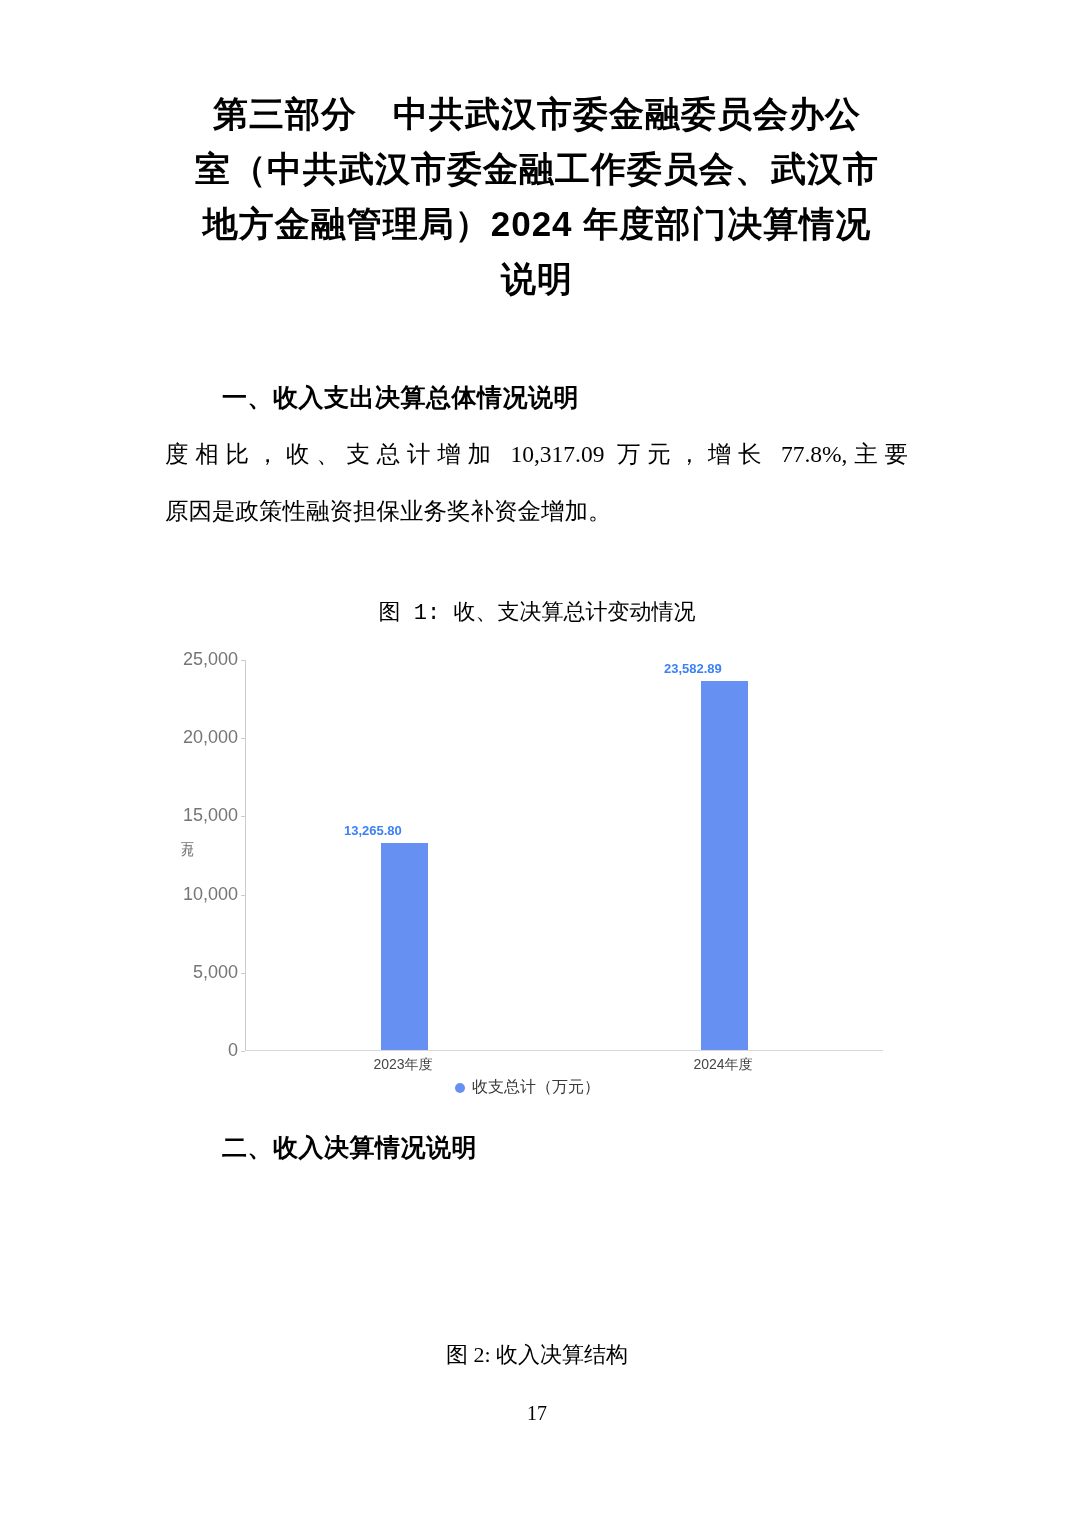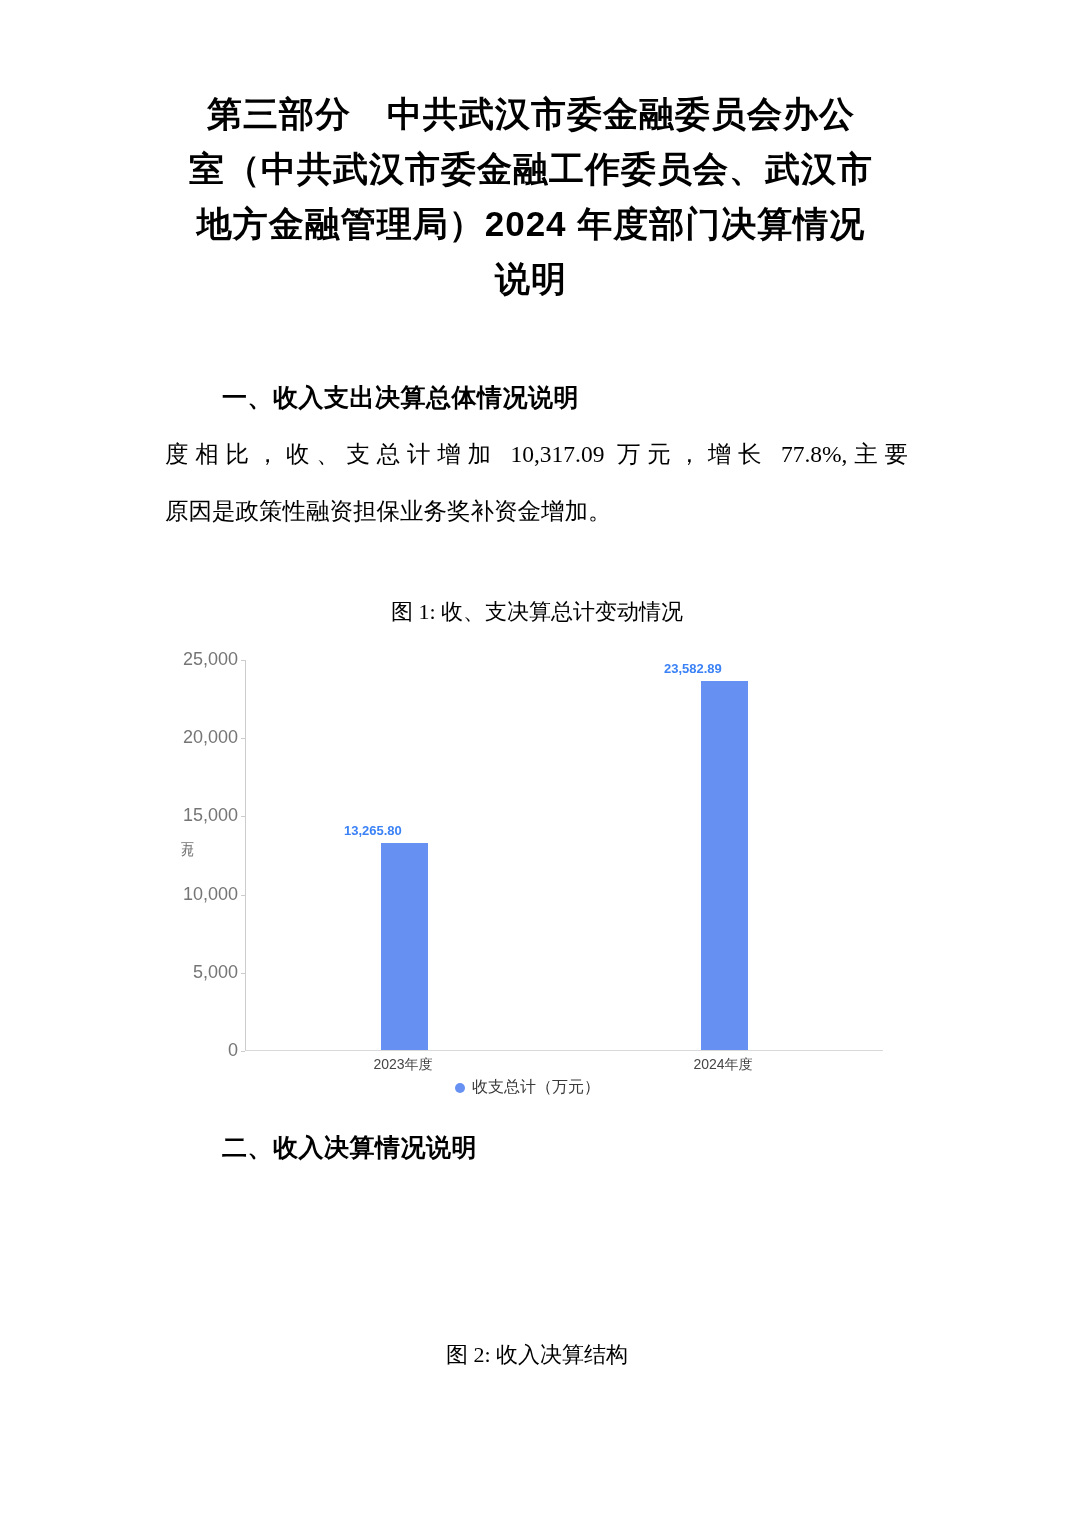--- a/index.html
+++ b/index.html
@@ -3,21 +3,21 @@
 <meta charset="utf-8">
 <style>
   * { margin:0; padding:0; box-sizing:border-box; }
   html,body { background:#888; }
   .page {
     position:relative; width:1074px; height:1520px; margin:0 auto;
     background:#ffffff; overflow:hidden;
     font-family:"Liberation Serif","DejaVu Serif",serif; color:#000;
   }
   .doc-title {
-    position:absolute; top:86px; left:54px; width:954px;
+    position:absolute; top:86px; left:60px; width:954px;
     text-align:center; font-family:"Liberation Sans","DejaVu Sans",sans-serif;
     font-weight:700; font-size:35px; line-height:55px; letter-spacing:1px; color:#000;
   }
   .section-heading {
     position:absolute; left:222px;
     font-family:Liberation Sans, sans-serif;
     font-weight:700; font-size:25px; color:#000; letter-spacing:0.5px;
   }
   .para {
     position:absolute; left:165px; width:743px;
@@ -80,21 +80,21 @@
     <div>说明</div>
   </div>
 
   <div class="section-heading" style="top:381px;">一、收入支出决算总体情况说明</div>
 
   <div class="para" style="top:426px;">
     <div class="para-line">度相比，收、支总计增加 10,317.09 万元，增长 77.8%,主要</div>
     <div class="para-line last">原因是政策性融资担保业务奖补资金增加。</div>
   </div>
 
-  <div class="fig-caption" style="top:597px;">图 1: 收、支决算总计变动情况</div>
+  <div class="fig-caption" style="top:597px;font-family:Liberation Mono, monospace;">图 1: 收、支决算总计变动情况</div>
 
   <div class="chart">
 
     <div class="ytick-label" style="top:4px;">25,000</div>
     <div class="ytick-label" style="top:82px;">20,000</div>
     <div class="ytick-label" style="top:160px;">15,000</div>
     <div class="ytick-label" style="top:239px;">10,000</div>
     <div class="ytick-label" style="top:317px;">5,000</div>
     <div class="ytick-label" style="top:395px;">0</div>
 
@@ -121,14 +121,15 @@
       <span class="legend-marker" style="background: rgb(102, 145, 242);"></span>
       <span class="legend-label">收支总计（万元）</span>
     </div>
   </div>
 
   <div class="section-heading" style="top:1131px;">二、收入决算情况说明</div>
 
 
   <div class="fig-caption" style="top:1340px;">图 2: 收入决算结构</div>
 
+  <div class="page-number" style="top:1402px;">17</div>
 
 </div>
 
 </body></html>

